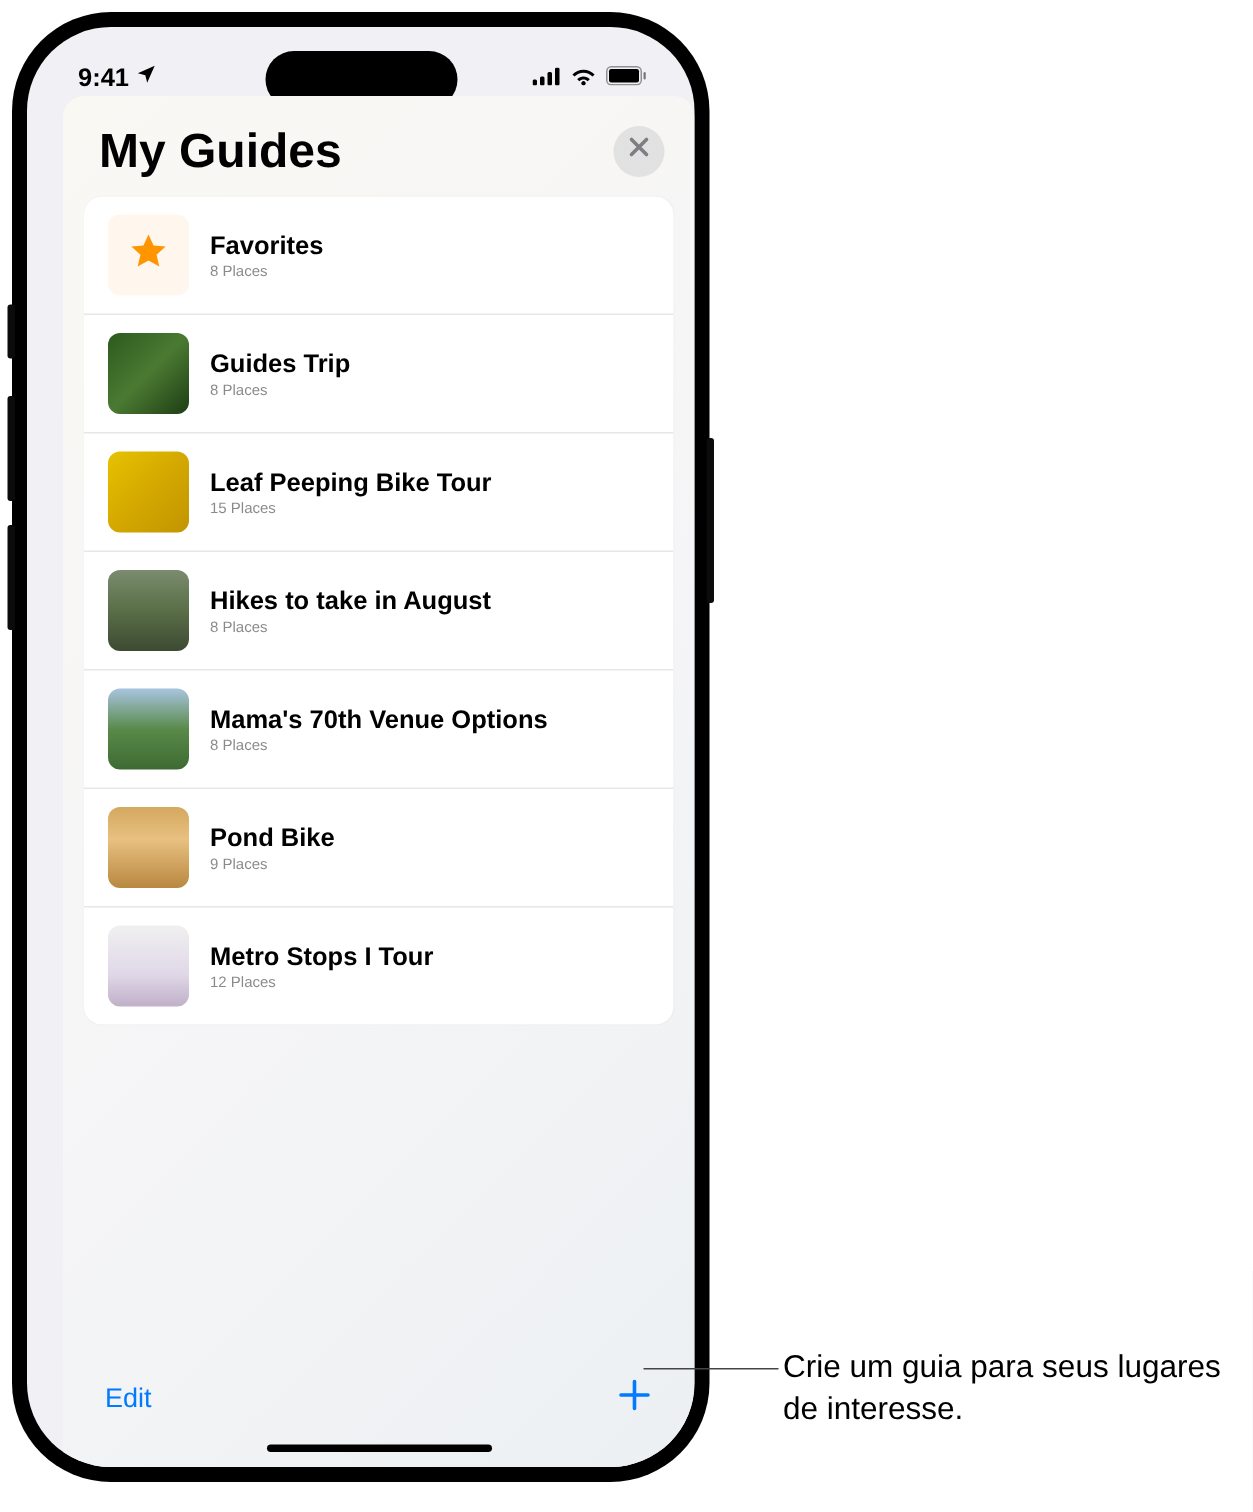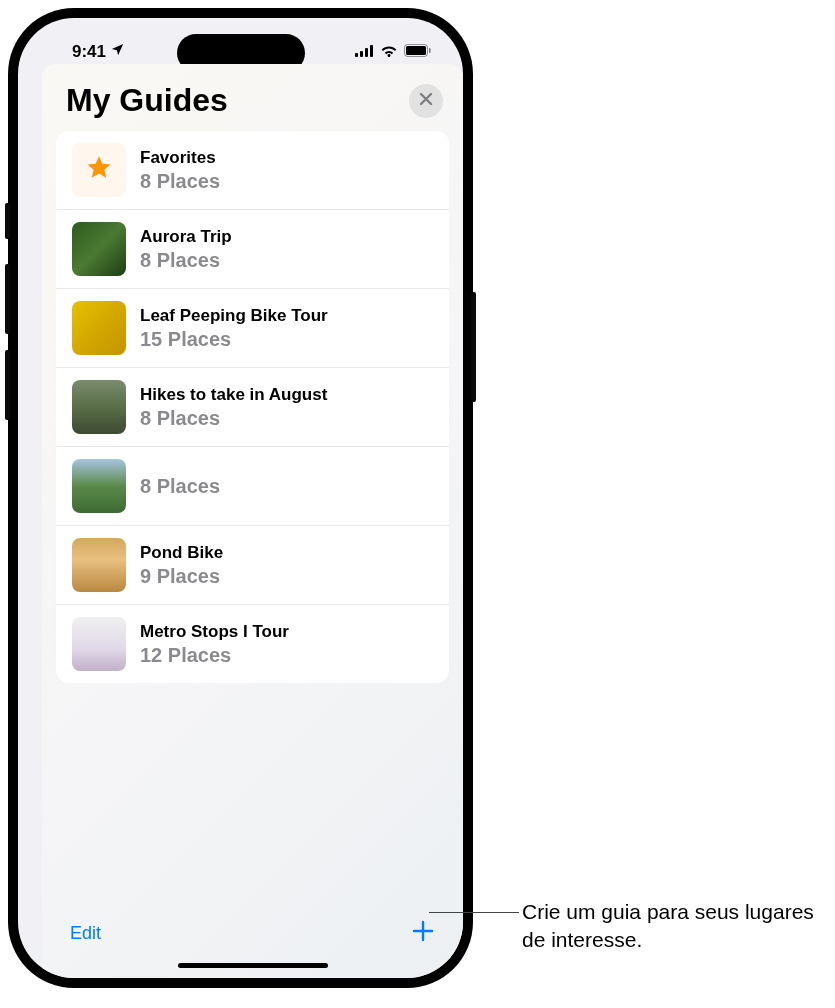--- a/index.html
+++ b/index.html
@@ -40,21 +40,21 @@
       height: 54px;
       display: flex;
       justify-content: space-between;
       align-items: center;
       padding: 14px 32px 0 34px;
       font-weight: 600;
       font-size: 17px;
       color: #000;
       position: relative;
     }
-    .status-left { display: flex; align-items: center; gap: 4px; margin-left: 20px; }
+    .status-left { display: flex; align-items: center; gap: 4px; }
     .status-right { display: flex; align-items: center; gap: 6px; }
     .dynamic-island {
       position: absolute;
       top: 16px;
       left: 50%;
       transform: translateX(-50%);
       width: 128px;
       height: 38px;
       background: #000;
       border-radius: 22px;
@@ -110,21 +110,21 @@
     }
     .thumb-fav { background: #fff6ed; color: #ff9500; }
     .thumb1 { background: linear-gradient(135deg,#2d5a1e,#4a7a32,#1e3d14); }
     .thumb2 { background: linear-gradient(135deg,#e6c200,#d4a800,#c29400); }
     .thumb3 { background: linear-gradient(180deg,#7a8c6e 0%,#5a6e48 50%,#3d4a32 100%); }
     .thumb4 { background: linear-gradient(180deg,#a8c4e0 0%,#5a8a4a 50%,#3d6a32 100%); }
     .thumb5 { background: linear-gradient(180deg,#d4a860 0%,#e8c080 40%,#b88840 100%); }
     .thumb6 { background: linear-gradient(180deg,#f0f0f0 0%,#e0d8e8 60%,#c0b0c8 100%); }
     .row-text { display: flex; flex-direction: column; gap: 2px; }
     .row-title { font-size: 17px; font-weight: 600; color: #000; }
-    .row-sub { font-size: 20px; color: rgba(60,60,67,0.6); font-weight: bold; }
+    .row-sub { font-size: 10px; color: rgba(60,60,67,0.6); }
 
     .bottom-bar {
       margin-top: auto;
       display: flex;
       justify-content: space-between;
       align-items: center;
       padding: 22px 28px 8px 28px;
       gap: 28px;
     }
     .edit-btn { color: #007aff; font-size: 18px; }
@@ -227,21 +227,21 @@
             </div>
             <div class="row-text">
               <div class="row-title">Favorites</div>
               <div class="row-sub">8 Places</div>
             </div>
           </div>
 
           <div class="list-row">
             <div class="thumb thumb1"></div>
             <div class="row-text">
-              <div class="row-title">Aurora Trip</div>
+              <div class="row-title">Guides Trip</div>
               <div class="row-sub">8 Places</div>
             </div>
           </div>
 
           <div class="list-row">
             <div class="thumb thumb2"></div>
             <div class="row-text">
               <div class="row-title">Leaf Peeping Bike Tour</div>
               <div class="row-sub">15 Places</div>
             </div>
@@ -251,20 +251,21 @@
             <div class="thumb thumb3"></div>
             <div class="row-text">
               <div class="row-title">Hikes to take in August</div>
               <div class="row-sub">8 Places</div>
             </div>
           </div>
 
           <div class="list-row">
             <div class="thumb thumb4"></div>
             <div class="row-text">
+              <div class="row-title">Mama's 70th Venue Options</div>
               <div class="row-sub">8 Places</div>
             </div>
           </div>
 
           <div class="list-row">
             <div class="thumb thumb5"></div>
             <div class="row-text">
               <div class="row-title">Pond Bike</div>
               <div class="row-sub">9 Places</div>
             </div>

